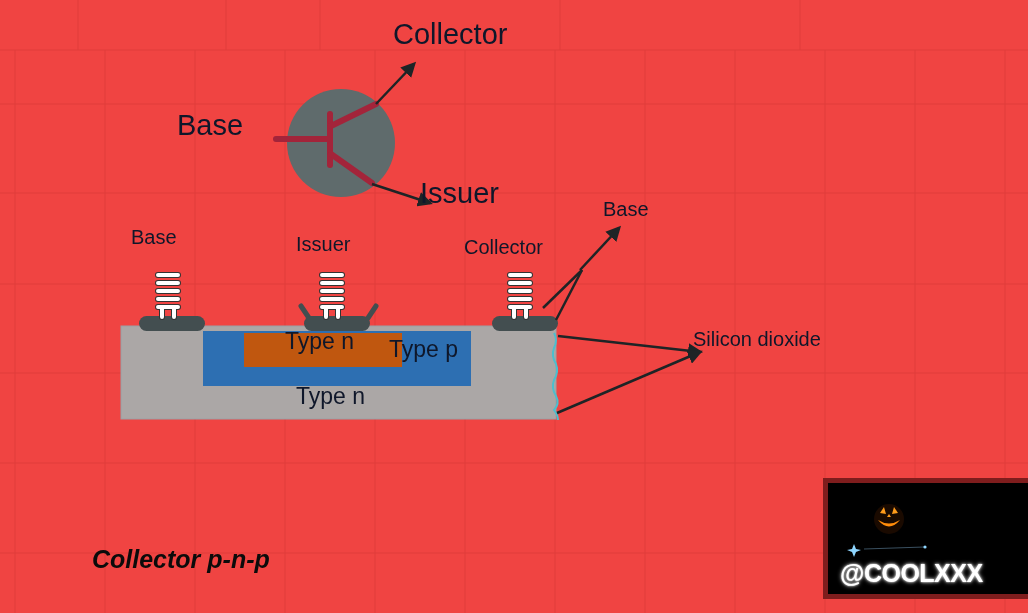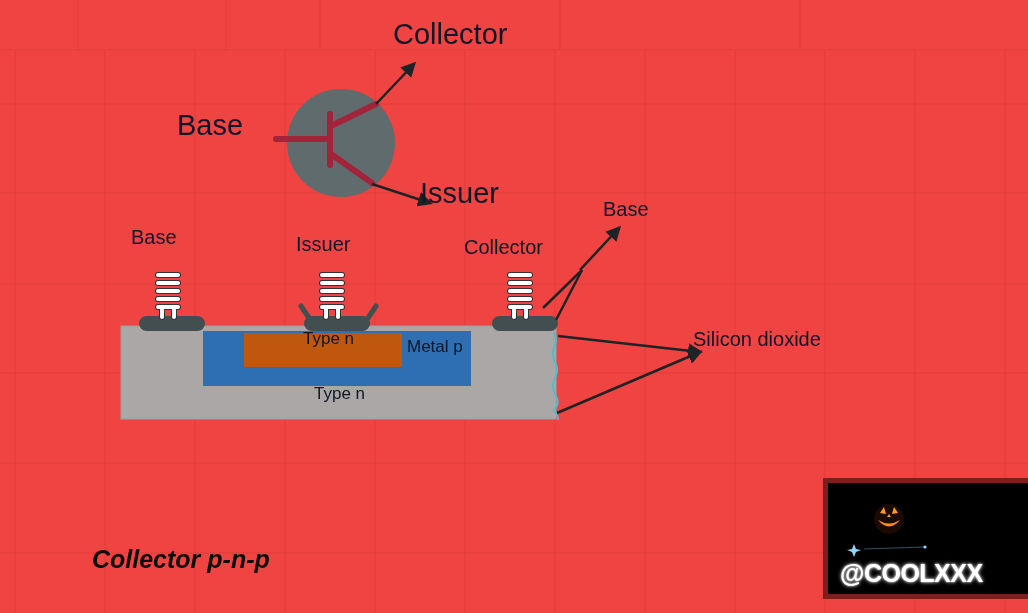--- a/index.html
+++ b/index.html
@@ -1,21 +1,21 @@
 <!DOCTYPE html>
 <html><head>
 <meta charset="utf-8">
 <style>
   html, body { margin:0; padding:0; }
   body { width:1028px; height:613px; overflow:hidden; background:#f04442; position:relative; font-family:"Liberation Sans", sans-serif; }
   .grid { position:absolute; inset:0; }
   .lbl { position:absolute; color:#0f172a; white-space:nowrap; line-height:1; }
   .big { font-size:29px; }
   .mid { font-size:20px; }
-  .sm { font-size:17px;margin-left:18px; }
+  .sm { font-size:23px; }
   .title { position:absolute; left:92px; top:545px; font-size:25px; font-weight:bold; font-style:italic; color:#0b0b0b; }
   svg { position:absolute; left:0; top:0; }
   .badge { position:absolute; left:823px; top:478px; width:215px; height:111px; background:#000; border:5px solid #7f1d1d; }
   .badge-text { position:absolute; left:12px; top:76px; font-size:25px; font-weight:bold; color:#fff; text-shadow:0 0 4px #ddd, 0 0 2px #fff; letter-spacing:-0.5px; }
   .pumpkin { position:absolute; left:44px; top:20px; width:34px; height:32px; }
 </style>
 </head>
 <body>
 
 <svg class="grid" width="1028" height="613">
@@ -125,21 +125,21 @@
     <line x1="557" y1="413" x2="700" y2="352" marker-end="url(#ah)"></line>
   </g>
 </svg>
 
 <span class="lbl mid" style="left:131px;top:227px;">Base</span>
 <span class="lbl mid" style="left:296px;top:234px;">Issuer</span>
 <span class="lbl mid" style="left:464px;top:237px;">Collector</span>
 <span class="lbl mid" style="left:603px;top:199px;">Base</span>
 <span class="lbl mid" style="left:693px;top:329px;">Silicon dioxide</span>
 <span class="lbl sm" style="left:285px;top:330px;">Type n</span>
-<span class="lbl sm" style="left:389px;top:338px;">Metal p</span>
+<span class="lbl sm" style="left:389px;top:338px;">Type p</span>
 <span class="lbl sm" style="left:296px;top:385px;">Type n</span>
 
 <div class="title">Collector p-n-p</div>
 
 <div class="badge">
   <svg class="pumpkin" width="34" height="32" viewBox="0 0 34 32" style="position:absolute;left:44px;top:20px;">
     <circle cx="17" cy="16" r="15" fill="#1a0a00"></circle>
     <path d="M8,10 L12,4 L14,11 Z" fill="#ff9c1a"></path>
     <path d="M26,10 L22,4 L20,11 Z" fill="#ff9c1a"></path>
     <path d="M15,14 L17,11 L19,14 Z" fill="#ff9c1a"></path>

